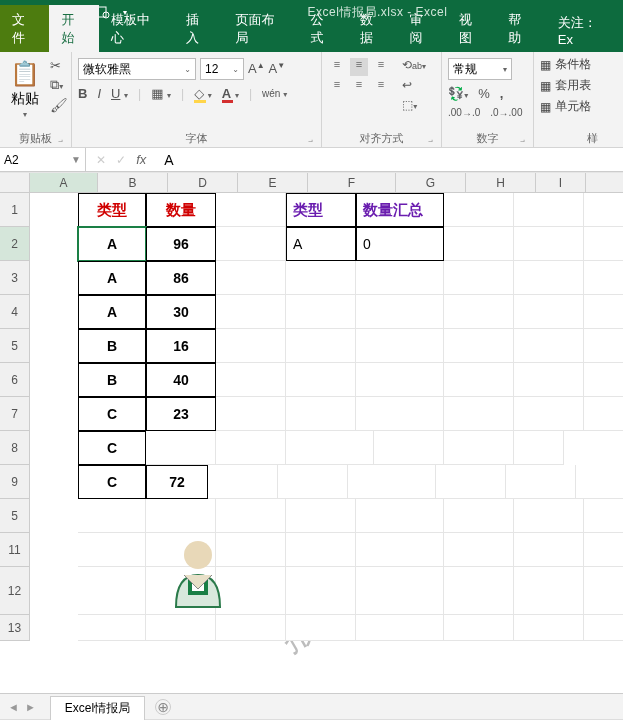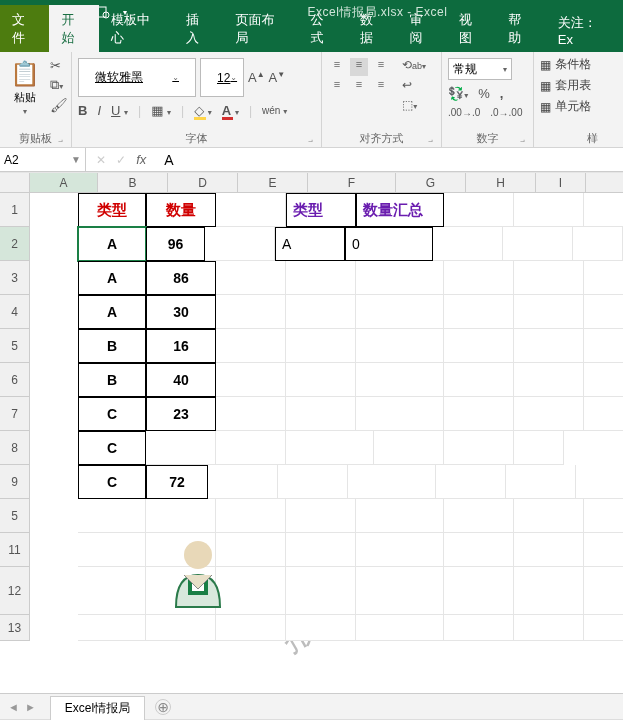--- a/index.html
+++ b/index.html
@@ -20,21 +20,21 @@
 .ribbon { background: #f3f3f3; height: 96px; border-bottom: 1px solid #d4d4d4; display: flex; }
 .rgroup { border-right: 1px solid #d4d4d4; padding: 2px 6px 0; display: flex; flex-direction: column; justify-content: space-between; }
 .rgroup-label { text-align: center; color: #666; font-size: 11px; padding: 2px 0 1px; position: relative; }
 .rgroup-label::after { content: '⌐'; font-size: 8px; color: #888; position: absolute; right: 2px; bottom: 1px; transform: rotate(180deg); }
 .rg-body { display: flex; gap: 6px; align-items: flex-start; padding-top: 4px; }
 .paste-btn { display: flex; flex-direction: column; align-items: center; gap: 2px; padding: 2px 4px; }
 .paste-icon { font-size: 24px; }
 .btn-stack { display: flex; flex-direction: column; gap: 4px; font-size: 13px; color: #555; }
 .font-row1 { display: flex; align-items: center; gap: 4px; margin-bottom: 6px; }
 .font-row2 { display: flex; align-items: center; gap: 10px; }
-.font-sel { border: 1px solid #bbb; background: #fff; height: 39px; padding: 0 16px; font-size: 12px; display: flex; align-items: center; justify-content: space-between; text-decoration: underline; }
+.font-sel { border: 1px solid #bbb; background: #fff; height: 22px; padding: 0 4px; font-size: 12px; display: flex; align-items: center; justify-content: space-between; }
 .font-sel.name { width: 118px; }
 .font-sel.size { width: 44px; }
 .mini-btn { color: #555; font-size: 13px; }
 .mini-btn sup { font-size: 8px; }
 .align-grid { display: grid; grid-template-columns: repeat(3, 18px); grid-template-rows: repeat(2, 18px); gap: 2px 4px; }
 .align-cell { font-size: 11px; color: #666; text-align: center; }
 .align-extra { display: flex; flex-direction: column; gap: 6px; margin-left: 6px; font-size: 12px; color: #555; }
 .num-body { display: flex; flex-direction: column; gap: 6px; }
 .num-sel { border: 1px solid #bbb; background: #fff; height: 22px; width: 64px; padding: 0 4px; font-size: 12px; display: flex; align-items: center; justify-content: space-between; }
 .num-row { display: flex; gap: 10px; font-size: 13px; color: #555; }
@@ -124,21 +124,21 @@
   <div class="tab">帮助</div>
   <div class="tab">关注：Ex</div>
 </div>
 
 <div class="ribbon">
 
   <div class="rgroup" style="width:72px">
     <div class="rg-body">
       <div class="paste-btn">
         <span class="paste-icon">📋</span>
-        <span style="font-size:11px">粘贴</span>
+        <span style="font-size:14px">粘贴</span>
         <span class="caret">▾</span>
       </div>
       <div class="btn-stack">
         <span>✂</span>
         <span>⧉<span class="caret">▾</span></span>
         <span style="font-size:14px">🖌</span>
       </div>
     </div>
     <div class="rgroup-label">剪贴板</div>
   </div>
@@ -282,21 +282,21 @@
           <div class="cell bthick hdr-red" style="width: 70px; height: 34px;">数量</div>
           <div class="cell" style="width: 70px; height: 34px;"></div>
           <div class="cell bthick hdr-purple" style="width: 70px; height: 34px;">类型</div>
           <div class="cell bthick hdr-purple" style="width: 88px; height: 34px;">数量汇总</div>
           <div class="cell" style="width: 70px; height: 34px;"></div>
           <div class="cell" style="width: 70px; height: 34px;"></div>
           <div class="cell" style="width: 50px; height: 34px;"></div>
         </div>
         <div class="cell-row">
           <div class="cell bthick center active" style="width: 68px; height: 34px;">A</div>
-          <div class="cell bthick center" style="width: 59px; height: 34px; text-align: center;">96</div>
+          <div class="cell bthick center" style="width: 70px; height: 34px; text-align: center;">96</div>
           <div class="cell" style="width: 70px; height: 34px;"></div>
           <div class="cell bthick" style="width: 70px; height: 34px; padding-left: 6px;">A</div>
           <div class="cell bthick" style="width: 88px; height: 34px; padding-left: 6px;">0</div>
           <div class="cell" style="width: 70px; height: 34px;"></div>
           <div class="cell" style="width: 70px; height: 34px;"></div>
           <div class="cell" style="width: 50px; height: 34px;"></div>
         </div>
         <div class="cell-row">
           <div class="cell bthick center" style="width: 68px; height: 34px;">A</div>
           <div class="cell bthick center" style="width: 70px; height: 34px;">86</div>

